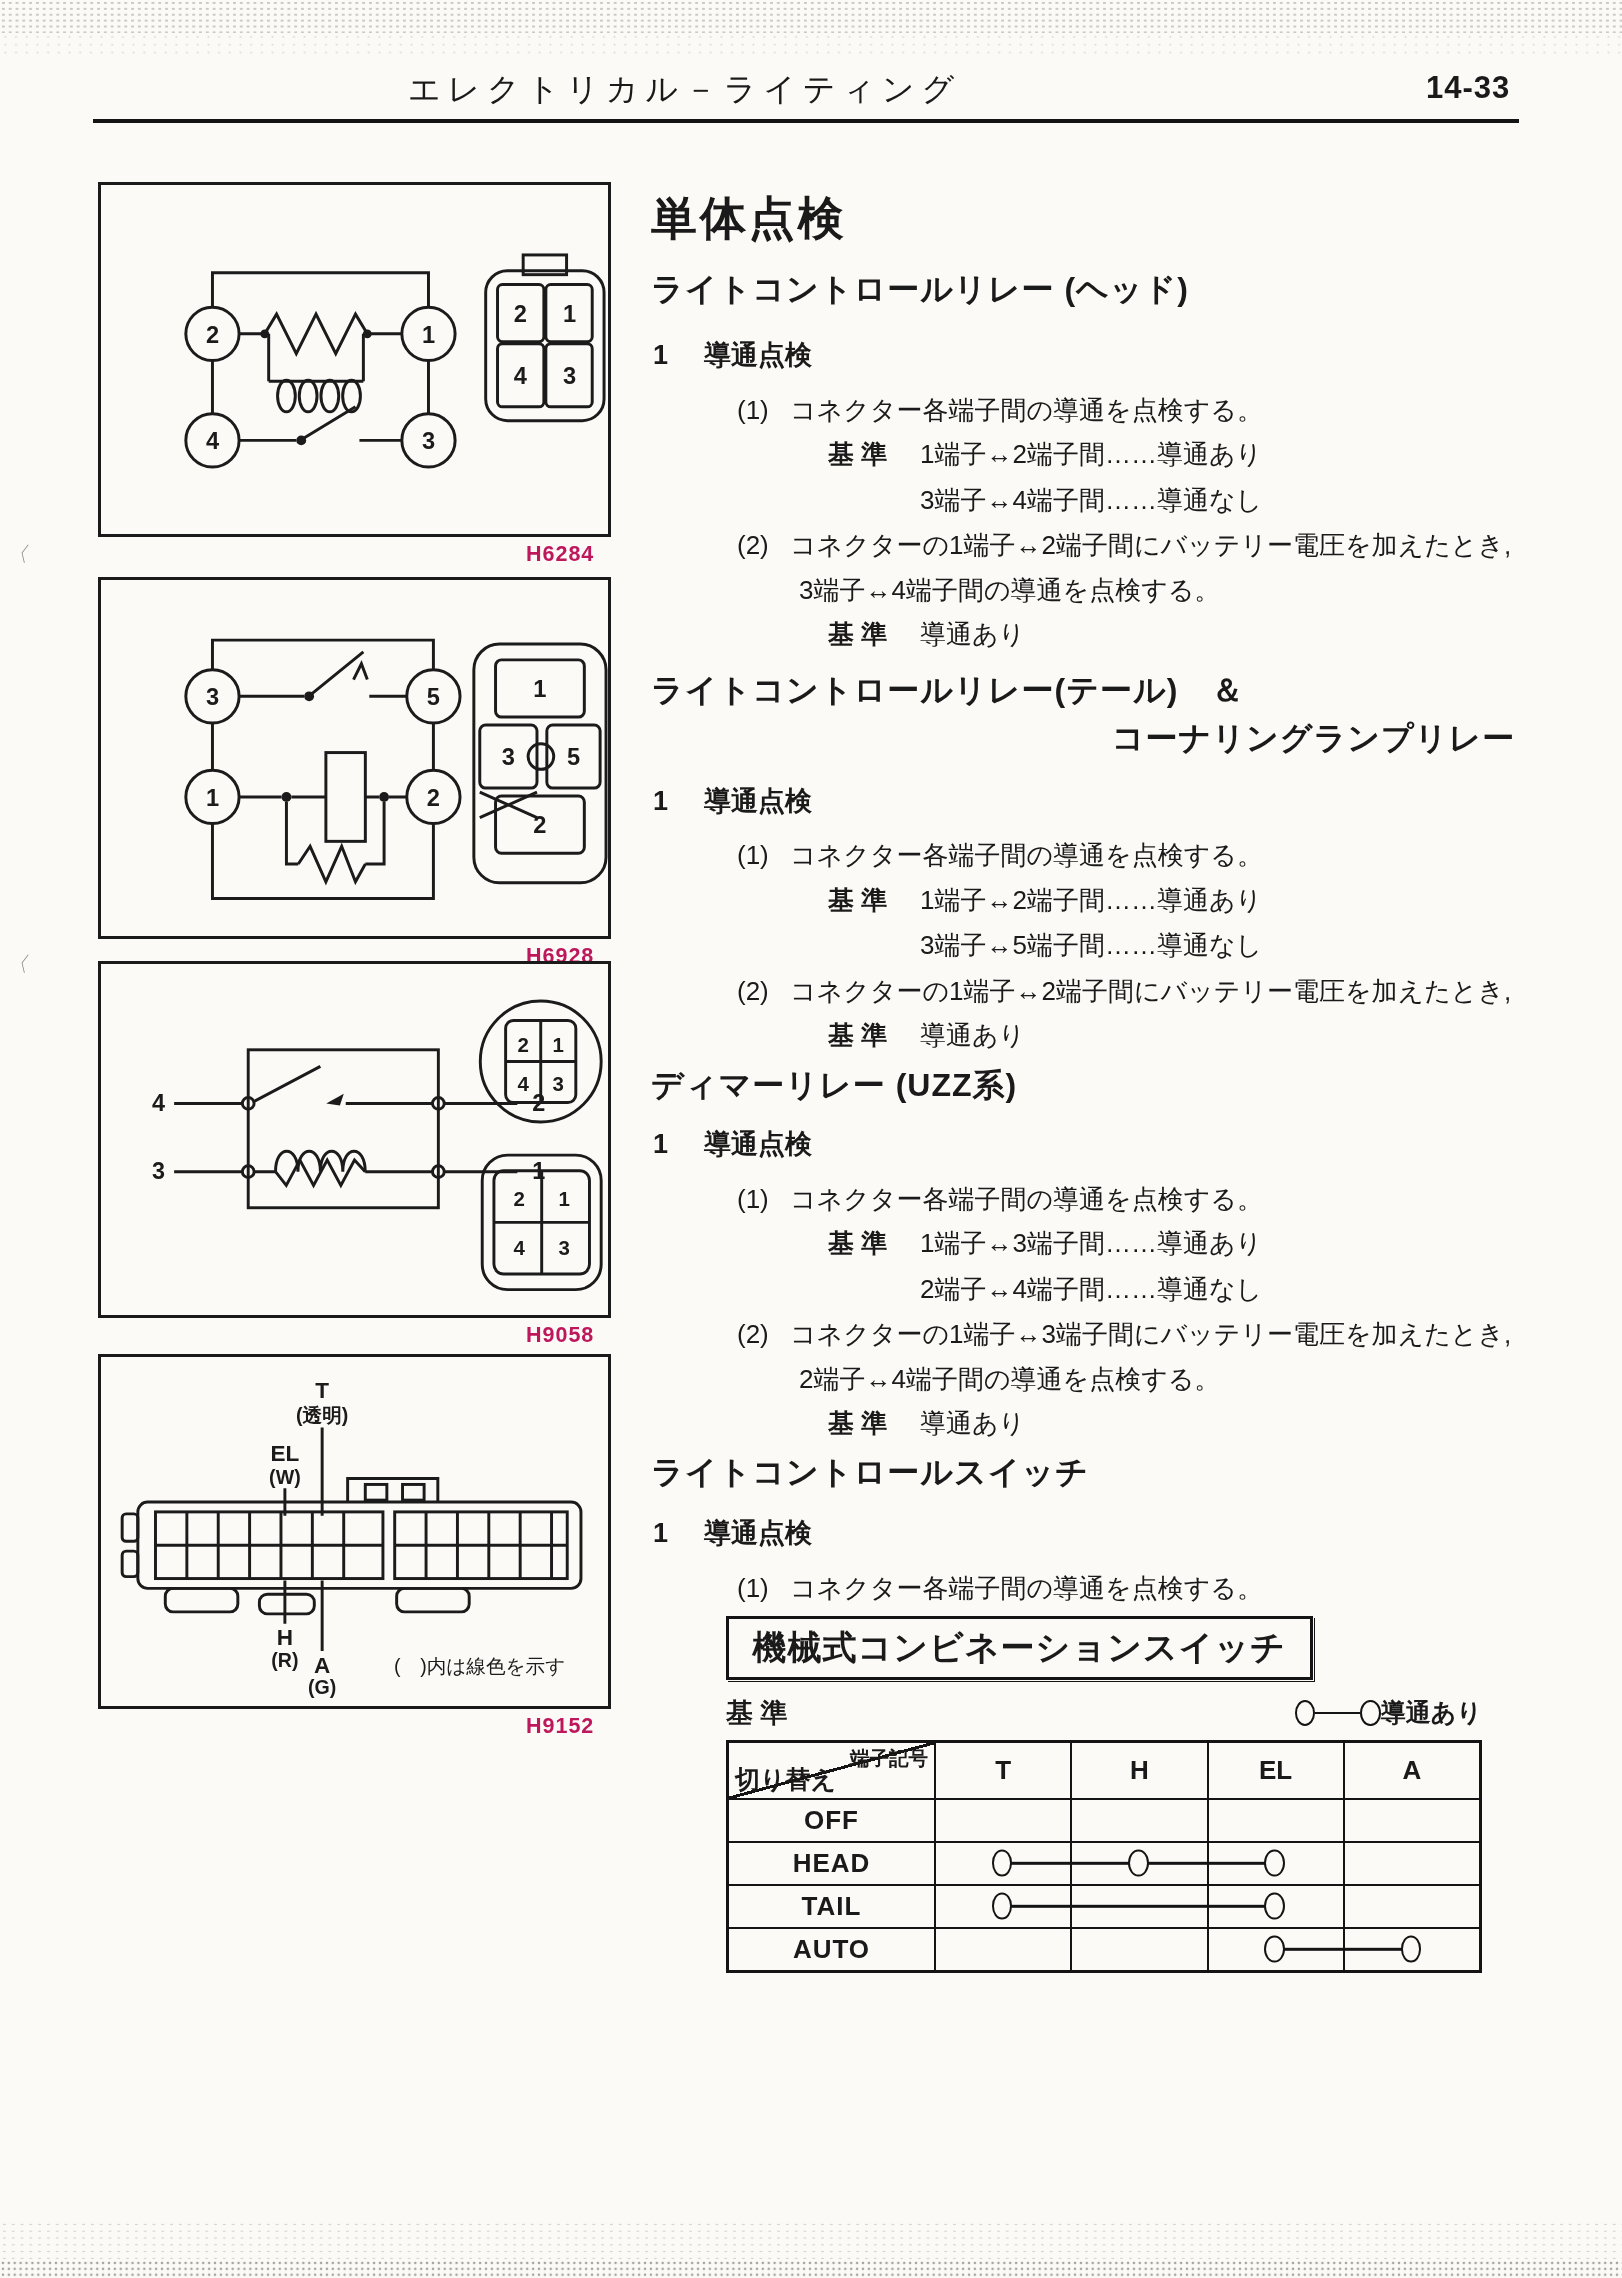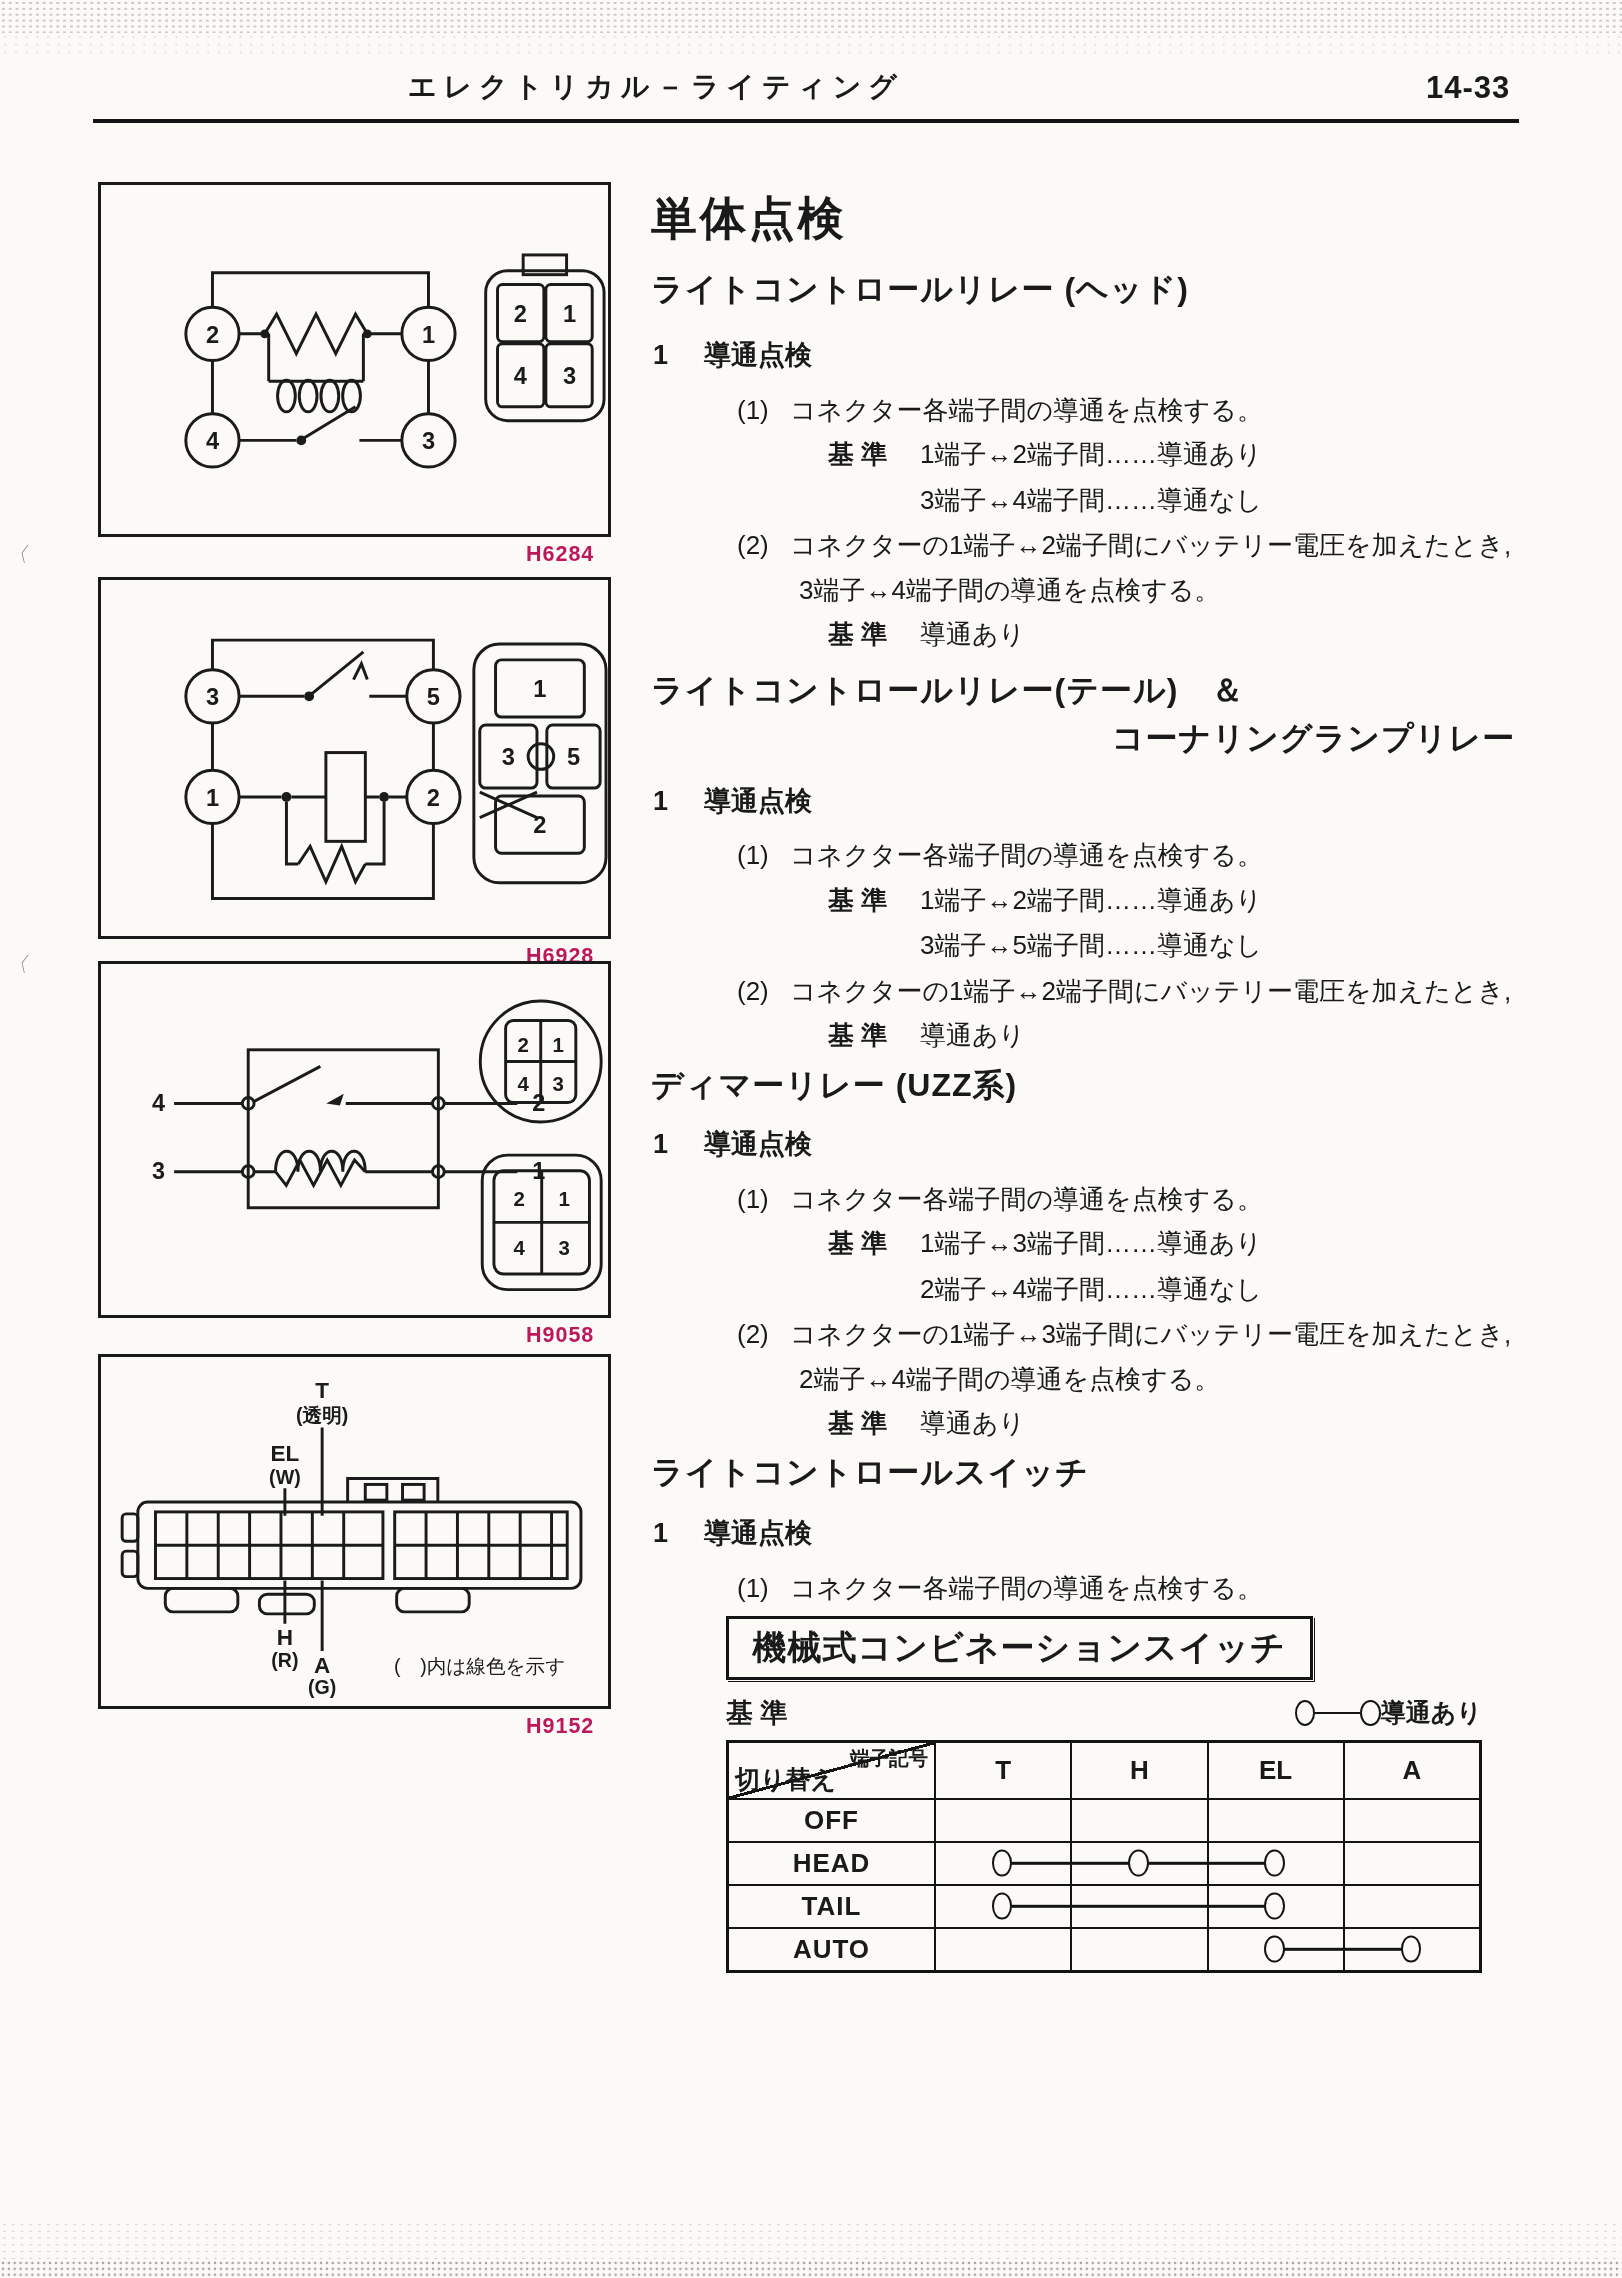--- a/index.html
+++ b/index.html
@@ -13,21 +13,21 @@
     background-image:radial-gradient(#8a8a8a 1px,transparent 1.3px);background-size:10.7px 7.8px;}
   .noise-bottom{bottom:17.6px;height:39px;opacity:.35;
     background-image:radial-gradient(#8a8a8a 1px,transparent 1.3px);background-size:8.8px 6.8px;}
   .noise-bottom2{bottom:0;height:17.6px;opacity:.6;
     background-image:radial-gradient(#6a6a6a 1.3px,transparent 1.6px);background-size:5.9px 5.9px;}
   .stray{position:absolute;color:#555;font-size:21.5px;transform:rotate(12deg);opacity:.7;}
   .stray1{left:7.8px;top:538px;}
   .stray2{left:7.8px;top:948px;}
 
   
-  .hdr-title{position:absolute;left:408px;top:68px;font-size:28px;font-weight:bold;letter-spacing:6.8px;}
+  .hdr-title{position:absolute;left:408px;top:68px;font-size:32px;font-weight:normal;letter-spacing:6.8px;}
   .hdr-page{position:absolute;left:1426px;top:70px;font-size:31px;font-weight:bold;letter-spacing:1px;}
   .hdr-rule{position:absolute;left:93px;top:119px;width:1426px;height:4.4px;background:#141414;}
 
   
   .figbox{position:absolute;left:98px;width:507px;border:3.4px solid #1a1a1a;background:#fbfaf7;}
   .fb1{top:182px;height:349px;}
   .fb2{top:577px;height:356px;}
   .fb3{top:961px;height:351px;}
   .fb4{top:1354px;height:349px;}
   .figcode{position:absolute;right:13.7px;bottom:-33px;font-size:21.5px;font-weight:bold;letter-spacing:1px;color:#be185d;}

